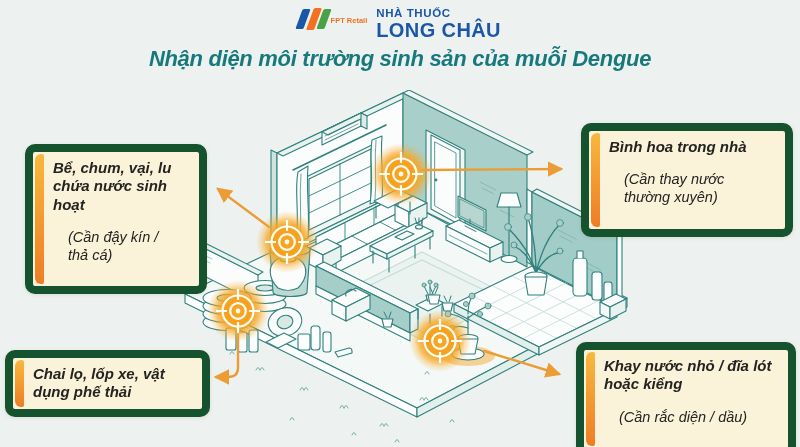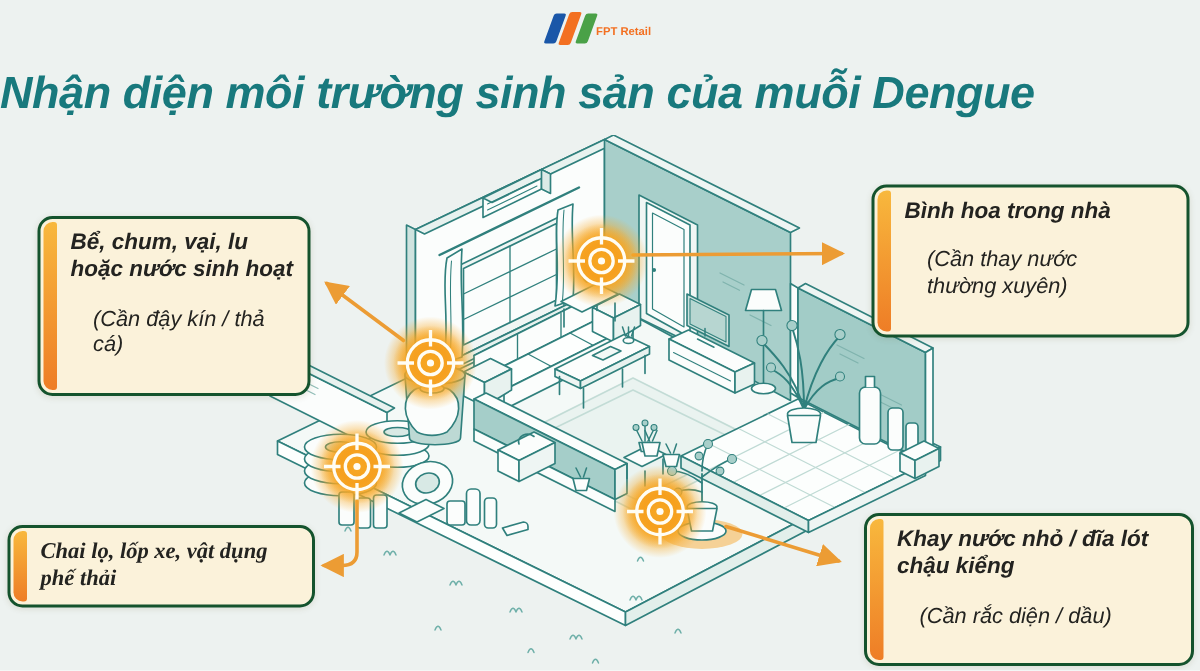--- a/index.html
+++ b/index.html
@@ -13,52 +13,56 @@
   .bar{display:inline-block;width:8px;height:20px;margin-right:2.5px;transform:skewX(-20deg);border-radius:1.5px;}
   .bar-blue{background:#1a57a8;}
   .bar-orange{background:#f37021;height:22px;margin-top:-1px;}
   .bar-green{background:#4aa147;}
   .fpt-label{font-size:7.5px;font-weight:bold;color:#f37021;margin-top:1px;white-space:nowrap;}
   .brand-text{display:flex;flex-direction:column;justify-content:center;}
   .brand-line1{font-size:11.5px;font-weight:bold;color:#1a57a8;letter-spacing:.6px;line-height:1.15;}
   .brand-line2{font-size:20px;font-weight:bold;color:#1a57a8;letter-spacing:.4px;line-height:1.05;}
 
   
-  .title{position:absolute;top:46px;left:0;width:100%;margin:0;
-         font-style:italic;font-weight:bold;font-size:30px;color:#18797d;letter-spacing:-.3px;}
+  .title{position:absolute;top:46px;left:0;width:100%;margin:0;text-align:center;
+         font-style:italic;font-weight:bold;font-size:22px;color:#18797d;letter-spacing:-.3px;}
 
   
   .room{position:absolute;left:170px;top:90px;}
 
   
-  .callout{position:absolute;box-sizing:border-box;background:#fbf2da;border:2px solid #14532d;
+  .callout{position:absolute;box-sizing:border-box;background:#fbf2da;border:8px solid #14532d;
            border-radius:10px;padding:7px 9px 7px 20px;font-style:italic;color:#232320;
            box-shadow:0 1px 4px rgba(90,70,20,.12);z-index:5;}
   .accent{position:absolute;left:2px;top:2px;bottom:2px;width:9px;
           background:linear-gradient(180deg,#f8b83d,#ee7d26);border-radius:6px 2px 2px 6px;}
   .heading{margin:0;font-weight:bold;font-size:15px;line-height:1.22;}
   .note{margin:15px;font-weight:normal;font-size:14.5px;line-height:1.22;}
   .c-tl{left:25px;top:144px;width:182px;}
   .c-tr{left:581px;top:123px;width:212px;}
-  .c-bl{left:5px;top:350px;width:205px;font-family:Liberation Serif, serif;}
+  .c-bl{left:5px;top:350px;width:205px;}
   .c-br{left:576px;top:342px;width:220px;}
 </style>
 </head>
 <body>
 
 <div class="stage">
 
   <header class="brand">
     <div class="logo-icon">
       <span class="bars">
         <span class="bar bar-blue"></span>
         <span class="bar bar-orange"></span>
         <span class="bar bar-green"></span>
       </span>
       <span class="fpt-label">FPT Retail</span>
+    </div>
+    <div class="brand-text">
+      <div class="brand-line1">NHÀ THUỐC</div>
+      <div class="brand-line2">LONG CHÂU</div>
     </div>
   </header>
 
   <h1 class="title">Nhận diện môi trường sinh sản của muỗi Dengue</h1>
 
   <svg class="room" width="470" height="357" viewBox="0 0 470 357" xmlns="http://www.w3.org/2000/svg">
     <defs>
       <radialGradient id="glow">
         <stop offset="0%" stop-color="#f7a823" stop-opacity="1"></stop>
         <stop offset="45%" stop-color="#f6a01e" stop-opacity="0.95"></stop>
@@ -351,34 +355,34 @@
             <circle r="7.8"></circle>
           <path d="M0,-22 L0,-11 M0,11 L0,22 M-22,0 L-11,0 M11,0 L22,0"></path>
         </g>
         <circle r="2.4" fill="#fffdf4"></circle>
       </g>
     </g>
   </svg>
 
   <div class="callout c-tl">
     <span class="accent"></span>
-    <p class="heading">Bể, chum, vại, lu hoặc nước sinh hoạt</p>
+    <p class="heading">Bể, chum, vại, lu chứa nước sinh hoạt</p>
     <p class="note">(Cần đậy kín / thả cá)</p>
   </div>
 
   <div class="callout c-tr">
     <span class="accent"></span>
     <p class="heading">Bình hoa trong nhà</p>
     <p class="note">(Cần thay nước thường xuyên)</p>
   </div>
 
   <div class="callout c-bl">
     <span class="accent"></span>
     <p class="heading">Chai lọ, lốp xe, vật dụng phế thải</p>
   </div>
 
   <div class="callout c-br">
     <span class="accent"></span>
-    <p class="heading">Khay nước nhỏ / đĩa lót chậu kiểng</p>
+    <p class="heading">Khay nước nhỏ / đĩa lót hoặc kiểng</p>
     <p class="note">(Cần rắc diện / dầu)</p>
   </div>
 
 </div>
 
 </body></html>

